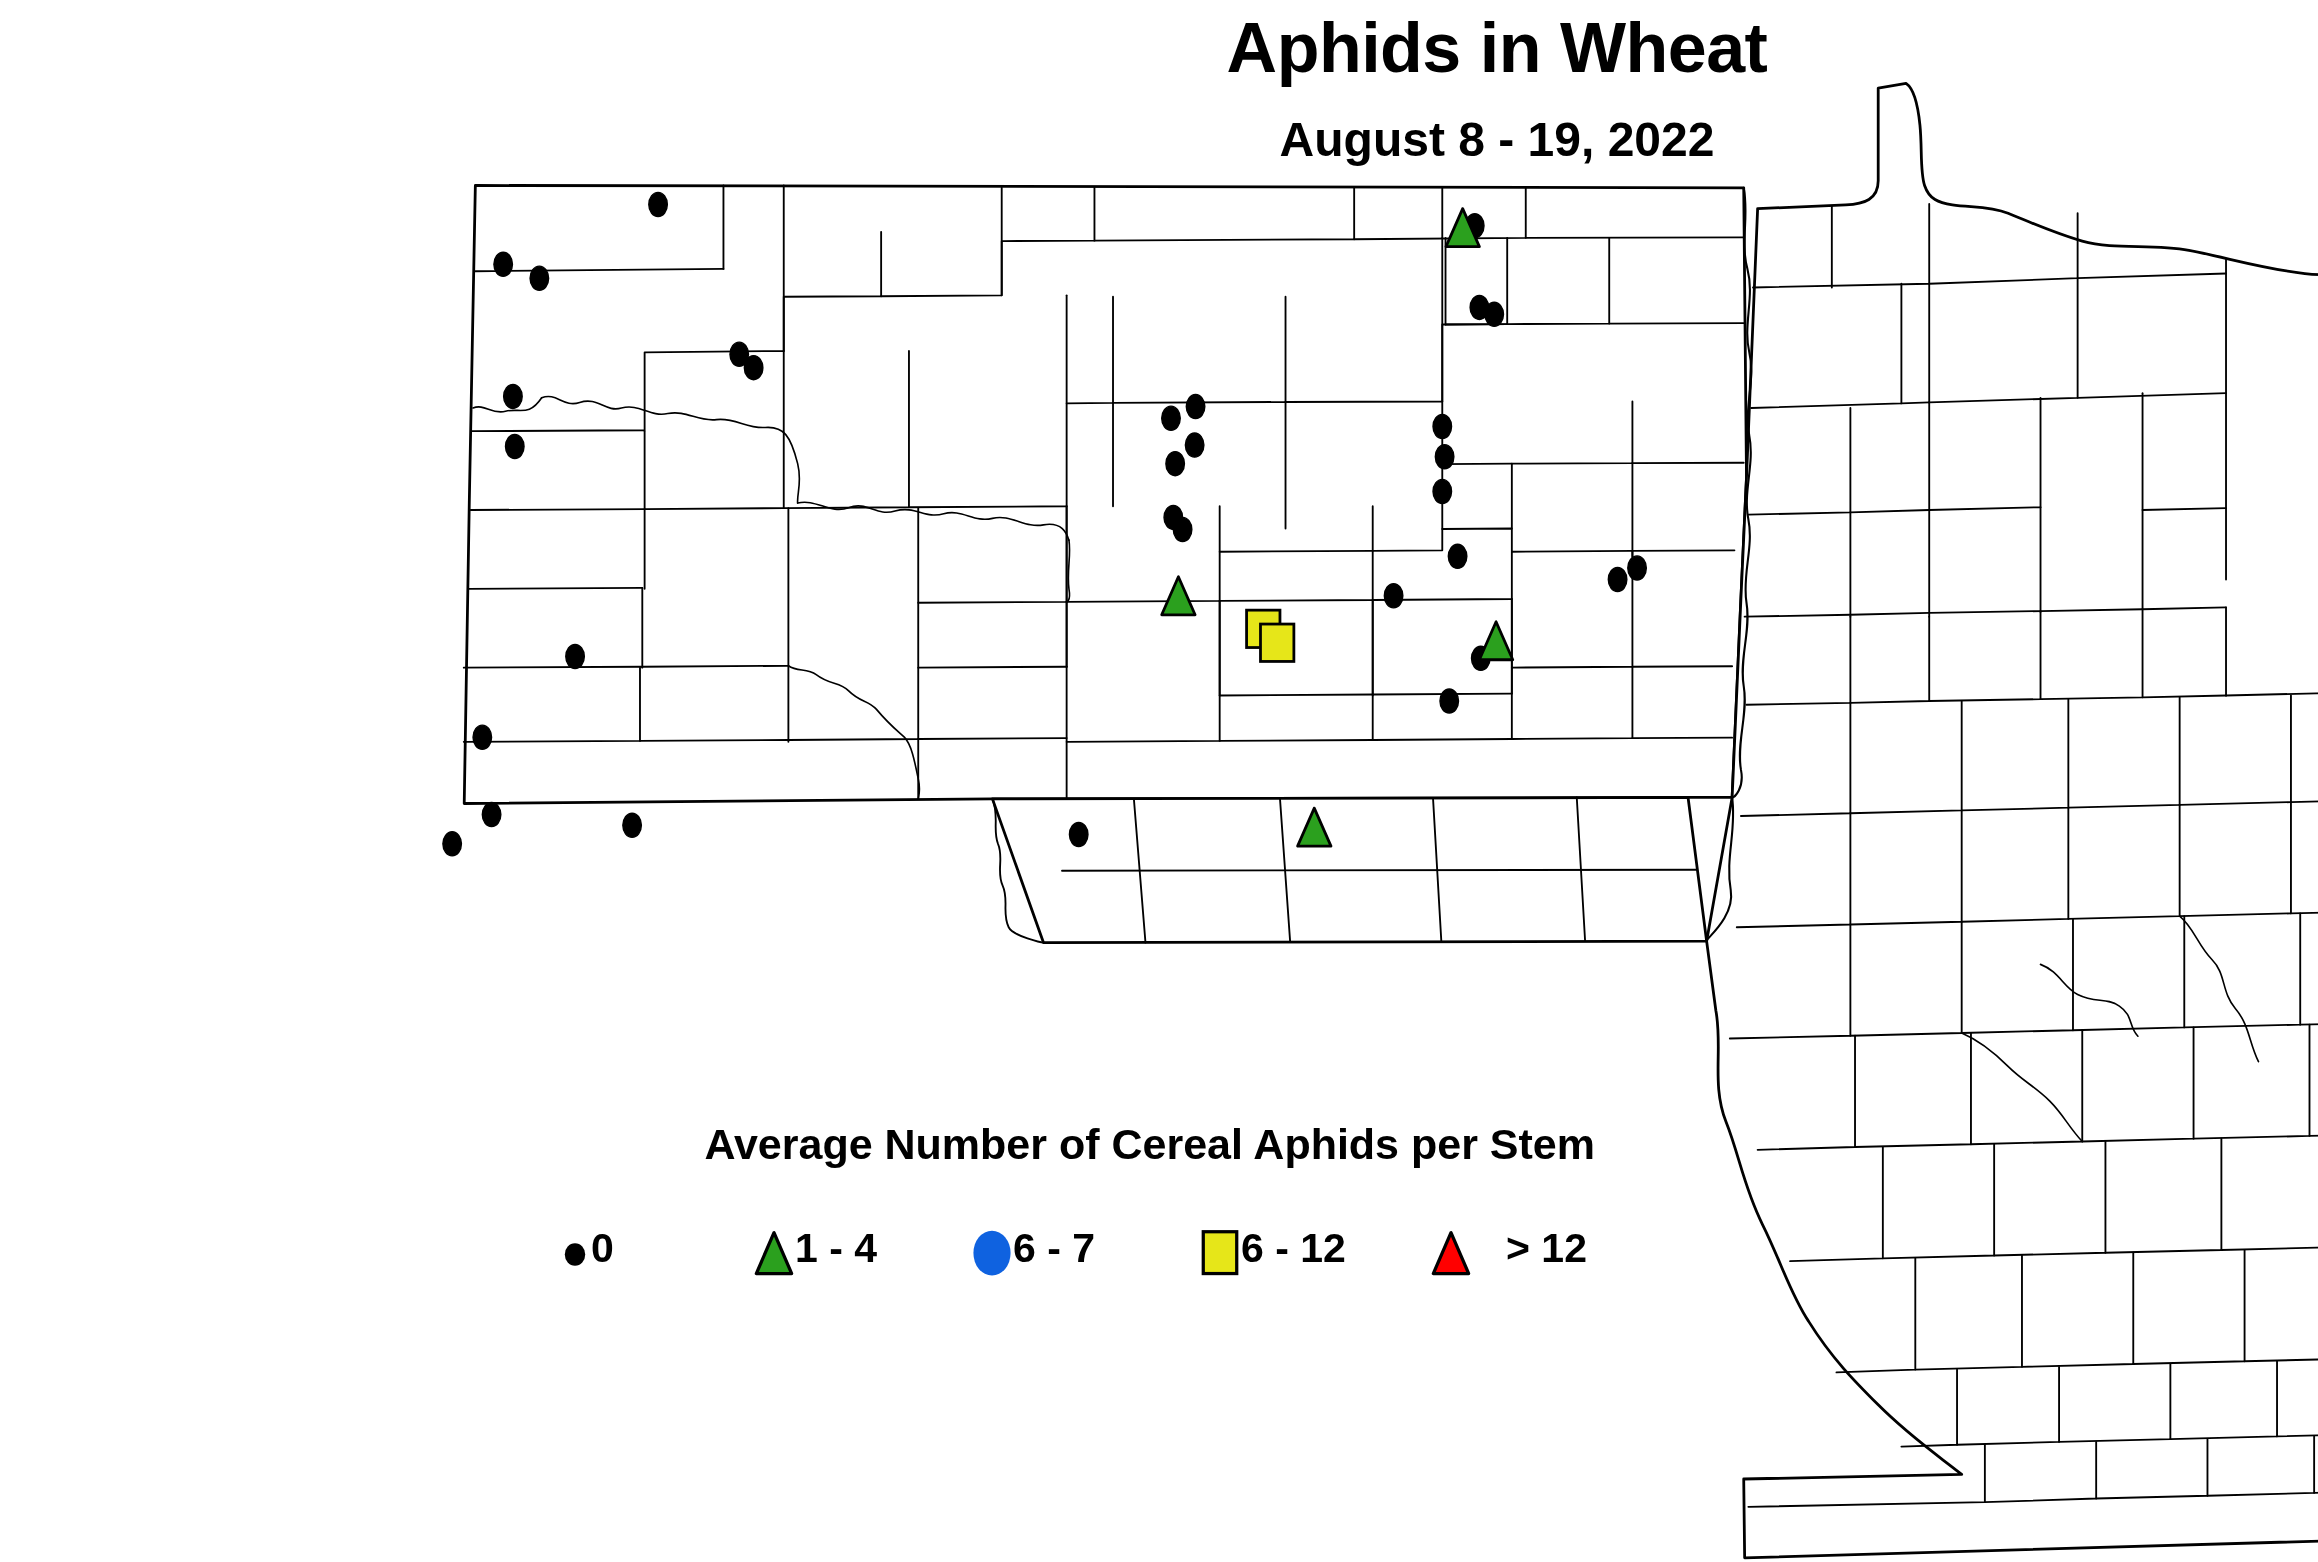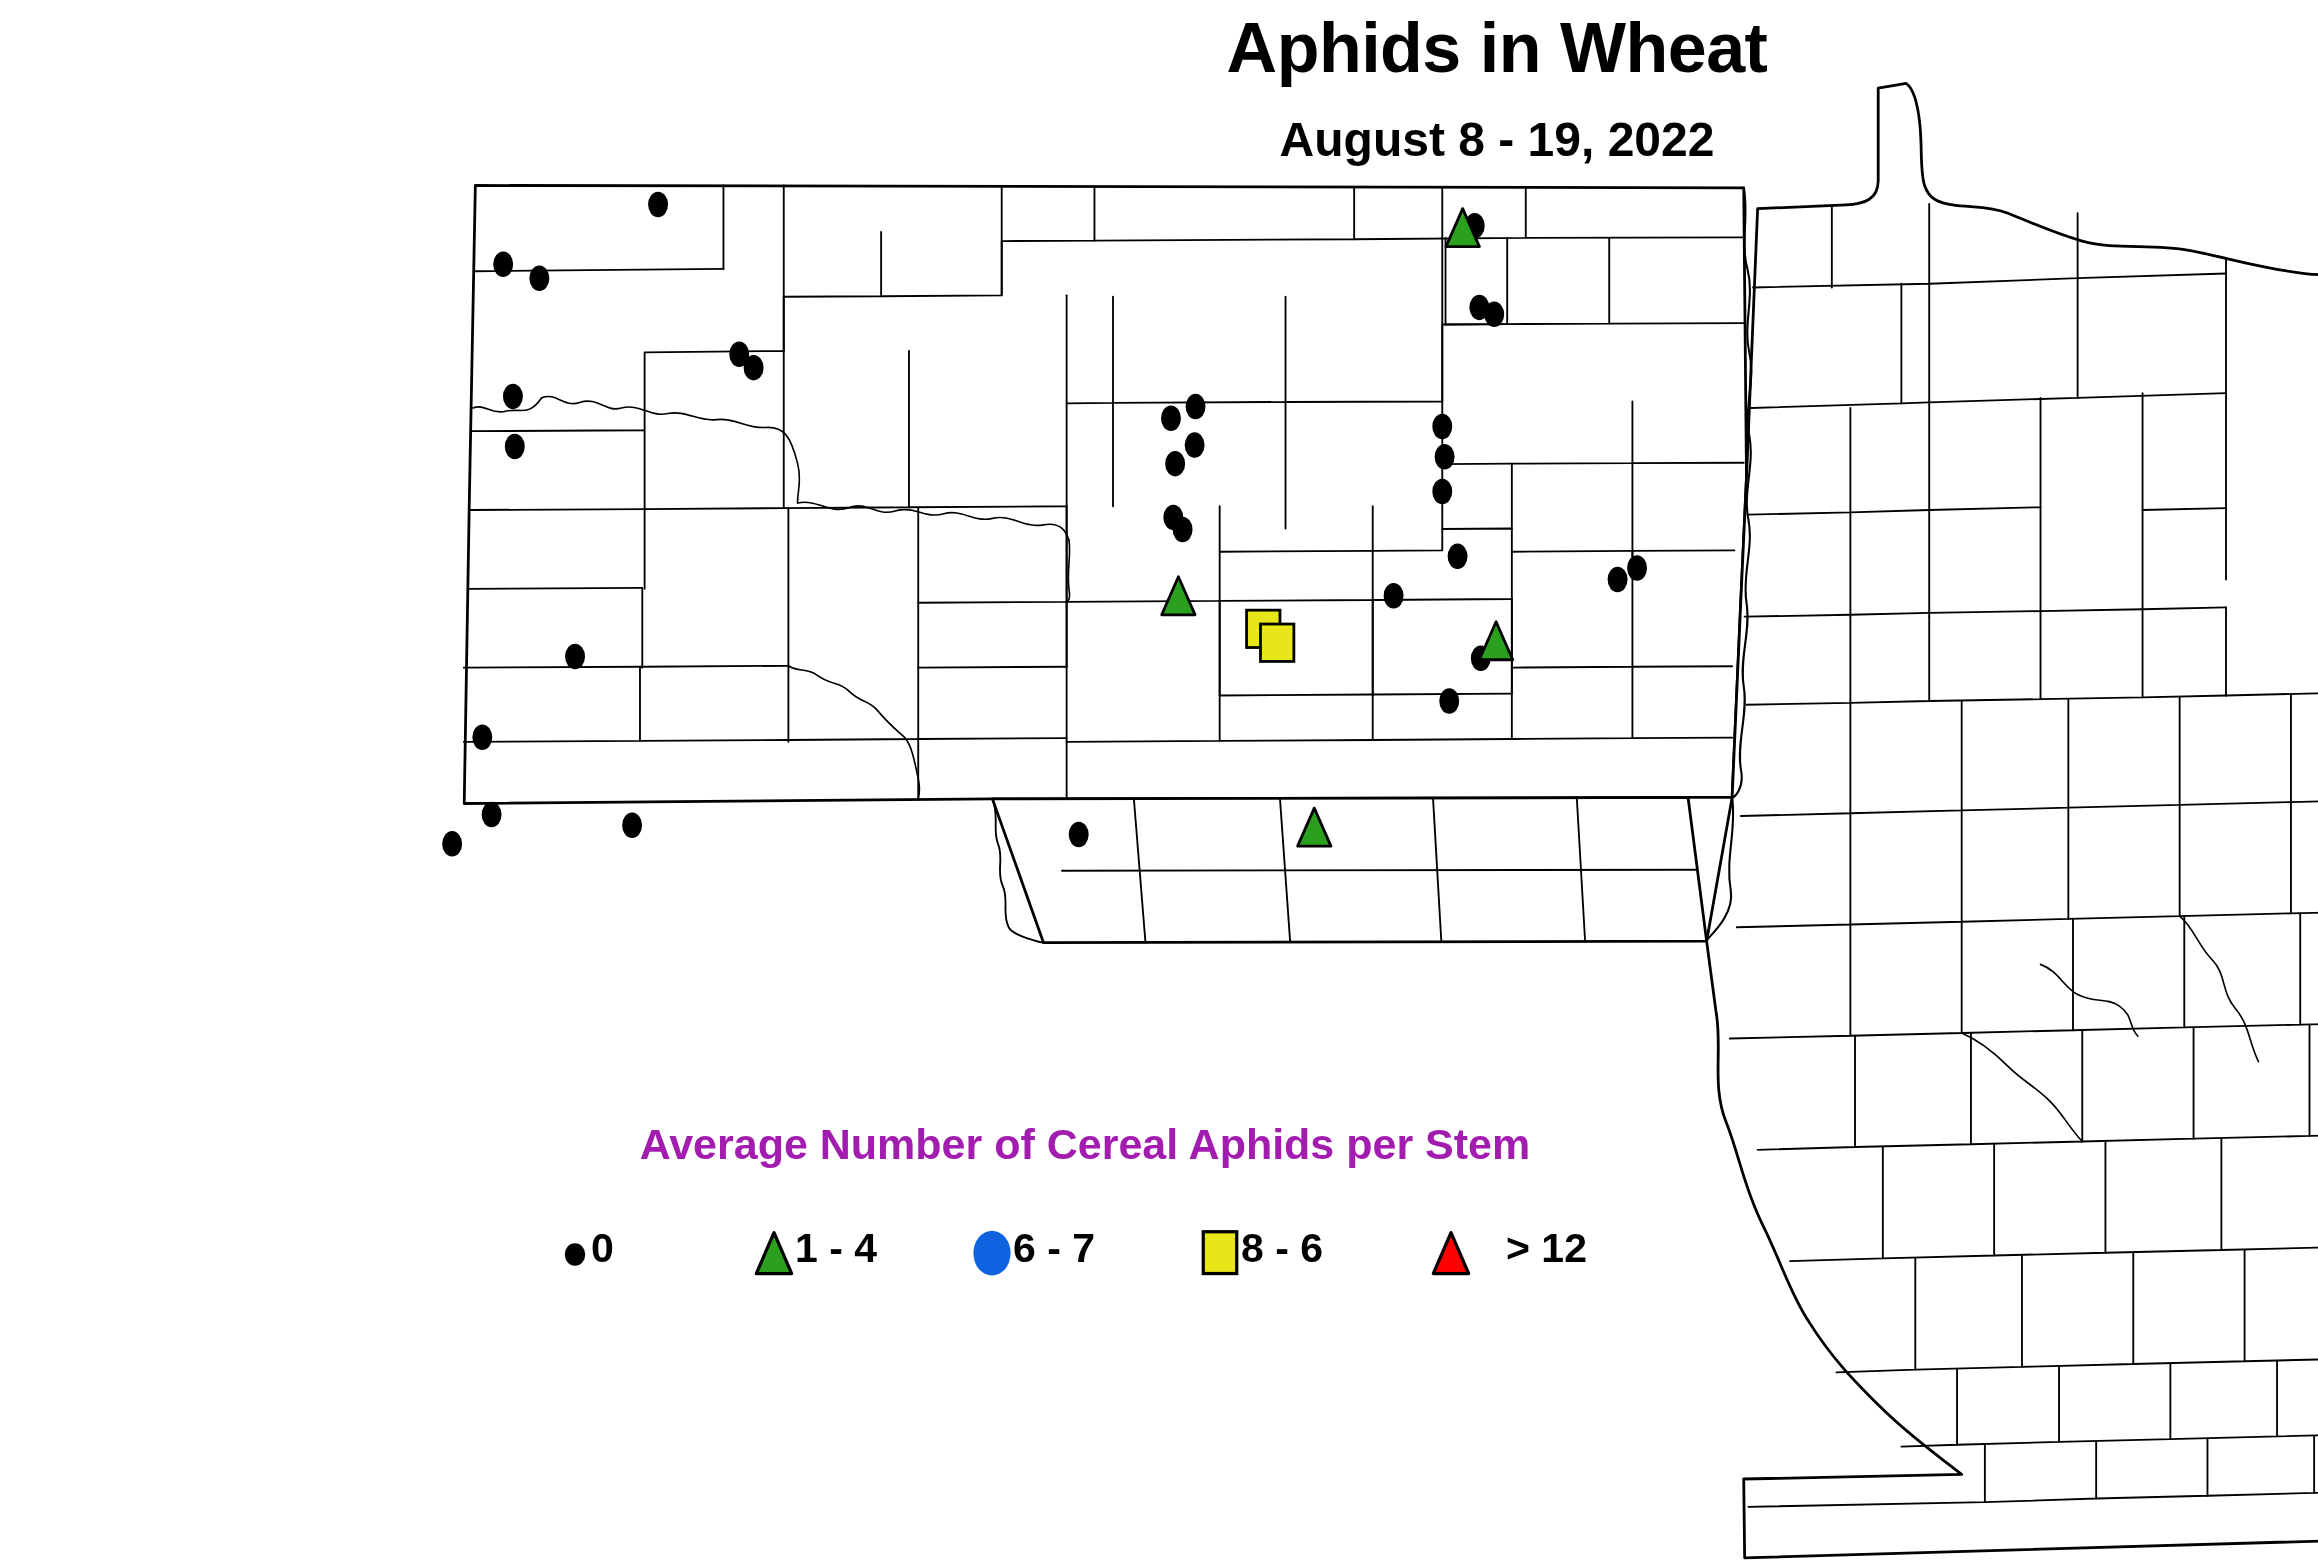--- a/index.html
+++ b/index.html
@@ -9,21 +9,21 @@
 
   .title{position:absolute;left:0;top:13px;width:2994px;text-align:center;
          font-size:70px;font-weight:bold;color:#000;letter-spacing:-0.5px;
          line-height:1.0;}
   .subtitle{position:absolute;left:0;top:116px;width:2994px;text-align:center;
             font-size:48px;font-weight:bold;color:#000;line-height:1.0;}
 
   #mapsvg{position:absolute;left:0;top:0;width:2994px;height:1562px;}
 
   .legend-title{position:absolute;left:575px;top:1120px;width:1020px;
-                text-align:center;font-size:43px;font-weight:bold;color:#a21caf;
+                text-align:right;font-size:43px;font-weight:bold;color:#000000;
                 white-space:nowrap;}
   .legend-row{position:absolute;left:547px;top:1215px;height:79px;}
   .lg-item{position:absolute;top:0;height:79px;}
   .lg-sym{position:absolute;left:0;top:0;width:56px;height:79px;}
   .lg-label{position:absolute;top:10.2px;font-size:41px;font-weight:bold;
             color:#000;white-space:nowrap;}
 </style>
 </head>
 <body>
 
@@ -308,21 +308,21 @@
       <div class="lg-item" style="left: 417px;">
         <div class="lg-sym"><svg width="56" height="79" viewBox="0 0 120 170">
             <ellipse cx="60" cy="82" rx="40" ry="48" stroke-width="0" fill="#0f62e0" stroke="#0f62e0"></ellipse>
           </svg></div>
         <div class="lg-label" style="left: 49px;">6 - 7</div>
       </div>
       <div class="lg-item" style="left: 645px;">
         <div class="lg-sym"><svg width="56" height="79" viewBox="0 0 120 170">
             <rect x="24" y="36" width="72" height="90" stroke-width="7" fill="#e6e619" stroke="#000000"></rect>
           </svg></div>
-        <div class="lg-label" style="left: 49px;">8 - 6</div>
+        <div class="lg-label" style="left: 49px;">6 - 12</div>
       </div>
       <div class="lg-item" style="left: 876px;">
         <div class="lg-sym"><svg width="56" height="79" viewBox="0 0 120 170">
             <polygon points="60,38 22,126 98,126" stroke-width="7" stroke-linejoin="round" fill="#ff0000" stroke="#000000"></polygon>
           </svg></div>
         <div class="lg-label" style="left: 51px; margin-left: 32px;">&gt; 12</div>
       </div>
     </div>
 
 </div>

